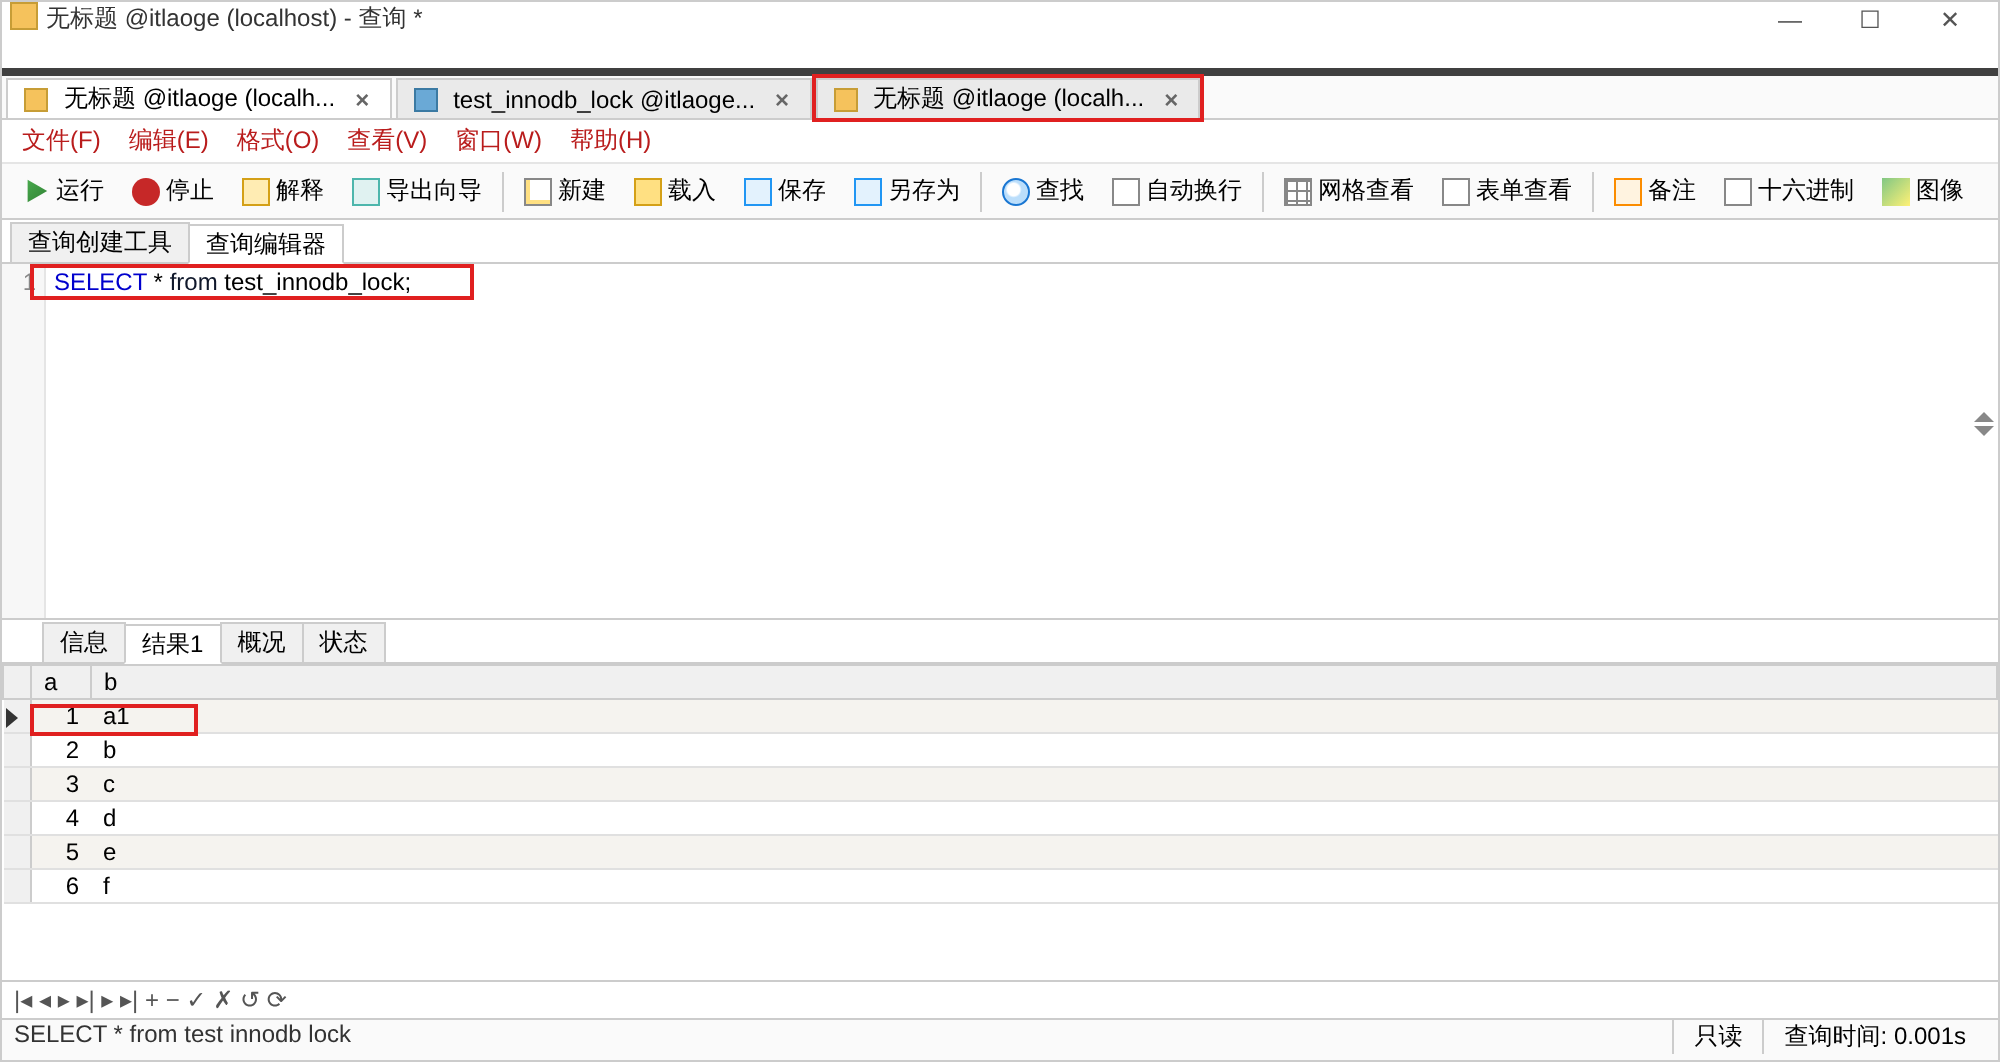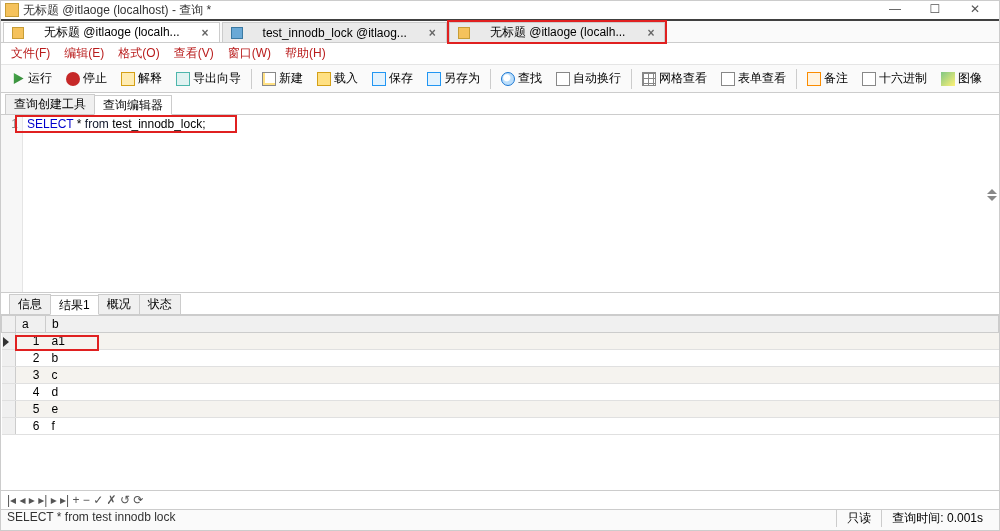--- a/index.html
+++ b/index.html
@@ -1,23 +1,23 @@
 <!DOCTYPE html>
 <html><head>
 <meta charset="utf-8">
 <style>
 *{box-sizing:border-box;margin:0;padding:0;font-family:"Microsoft YaHei",SimSun,Arial,sans-serif;font-size:12px;user-select:none}
 body{width:1000px;height:531px;background:#fff;overflow:hidden;display:flex;flex-direction:column;border:1px solid #ccc}
-.titlebar{height:20px;background:#fff;display:flex;align-items:center;padding:0 4px;border-bottom:2px solid #404040}
+.titlebar{height:37px;background:#fff;display:flex;align-items:flex-start;padding:0 4px;border-bottom:4px solid #404040}
 .titlebar .ico{width:14px;height:14px;background:#f5c25c;border:1px solid #c79d36;margin-right:4px}
 .titlebar .title{flex:1;color:#333}
 .winbtns{display:flex;gap:0}
 .winbtn{width:40px;height:20px;text-align:center;line-height:18px;color:#555}
 .doc-tabs{height:22px;background:#fafafa;display:flex;align-items:flex-end;border-bottom:1px solid #ccc;padding-left:2px}
-.doc-tab{height:20px;padding:0 8px;display:flex;align-items:center;gap:20px;background:#eaeaea;border:1px solid #ccc;border-bottom:none;margin-right:2px;position:relative}
+.doc-tab{height:20px;padding:0 8px;display:flex;align-items:center;gap:8px;background:#eaeaea;border:1px solid #ccc;border-bottom:none;margin-right:2px;position:relative}
 .doc-tab.active{background:#fff}
 .doc-tab .ico{width:12px;height:12px;background:#6aa9d6;border:1px solid #3b7aa3}
 .doc-tab .ico.y{background:#f5c25c;border-color:#c79d36}
 .doc-tab .x{font-weight:bold;color:#666;padding:0 2px}
 .red-box{outline:2px solid #e02020}
 .menubar{height:22px;display:flex;align-items:center;padding-left:4px;gap:2px;border-bottom:1px solid #e5e5e5}
 .menu{padding:2px 6px;color:#b91c1c}
 .toolbar{height:28px;display:flex;align-items:center;padding:0 4px;gap:2px;border-bottom:1px solid #ccc;background:#fafafa}
 .tbtn{display:flex;align-items:center;gap:3px;padding:2px 5px;border:1px solid transparent}
 .tbtn .ic{width:14px;height:14px}
@@ -28,21 +28,21 @@
 .editor{height:178px;border-bottom:1px solid #ccc;position:relative;background:#fff;display:flex}
 .gutter{width:22px;background:#f7f7f7;border-right:1px solid #e5e5e5;text-align:right;padding:2px 4px;color:#888;font-family:Consolas,monospace}
 .code{flex:1;padding:2px 4px;font-family:Consolas,monospace;white-space:pre}
 .code .kw{color:#0000cd}
 .code .kw2{color:#0f172a}
 .ed-red{position:absolute;left:14px;top:0;width:222px;height:18px;border:2px solid #e02020;pointer-events:none}
 .rarrows{position:absolute;right:2px;top:42%;display:flex;flex-direction:column;gap:2px}
 .rarr{width:0;height:0;border-left:5px solid transparent;border-right:5px solid transparent}
 .rarr.up{border-bottom:5px solid #888}
 .rarr.dn{border-top:5px solid #888}
-.result-tabs{height:22px;display:flex;align-items:flex-end;padding-left:8px;border-bottom:1px solid #ccc}
+.result-tabs{height:22px;display:flex;align-items:flex-end;padding-left:20px;border-bottom:1px solid #ccc}
 .grid-wrap{flex:1;display:flex;flex-direction:column;overflow:hidden;position:relative}
 .grid{border-collapse:collapse;width:100%;background:#fff}
 .grid th{background:#f0f0f0;border:1px solid #ccc;text-align:left;padding:1px 6px;font-weight:normal}
 .grid td{padding:1px 6px;border-bottom:1px solid #e0e0e0}
 .grid .rowhdr{width:14px;background:#f0f0f0;border-right:1px solid #ccc}
 .grid tbody tr:nth-child(odd) td:not(.rowhdr){background:#f5f3ef}
 .grid tbody tr:nth-child(even) td:not(.rowhdr){background:#fff}
 .row-red{position:absolute;left:14px;top:20px;width:84px;height:16px;border:2px solid #e02020;pointer-events:none}
 .row-mark{position:absolute;left:2px;top:22px;width:0;height:0;border-top:5px solid transparent;border-bottom:5px solid transparent;border-left:6px solid #333}
 .nav{height:20px;border-top:1px solid #ccc;border-bottom:1px solid #ccc;display:flex;align-items:center;gap:6px;padding:0 6px;color:#555;font-family:Consolas,monospace}
@@ -79,21 +79,21 @@
 </div>
 
 <div class="doc-tabs">
   <div class="doc-tab active">
     <div class="ico y"></div>
     <span>无标题 @itlaoge (localh...</span>
     <span class="x">×</span>
   </div>
   <div class="doc-tab">
     <div class="ico"></div>
-    <span>test_innodb_lock @itlaog...</span>
+    <span>test_innodb_lock @itlaoge...</span>
     <span class="x">×</span>
   </div>
   <div class="doc-tab red-box">
     <div class="ico y"></div>
     <span>无标题 @itlaoge (localh...</span>
     <span class="x">×</span>
   </div>
 </div>
 
 <div class="menubar">

